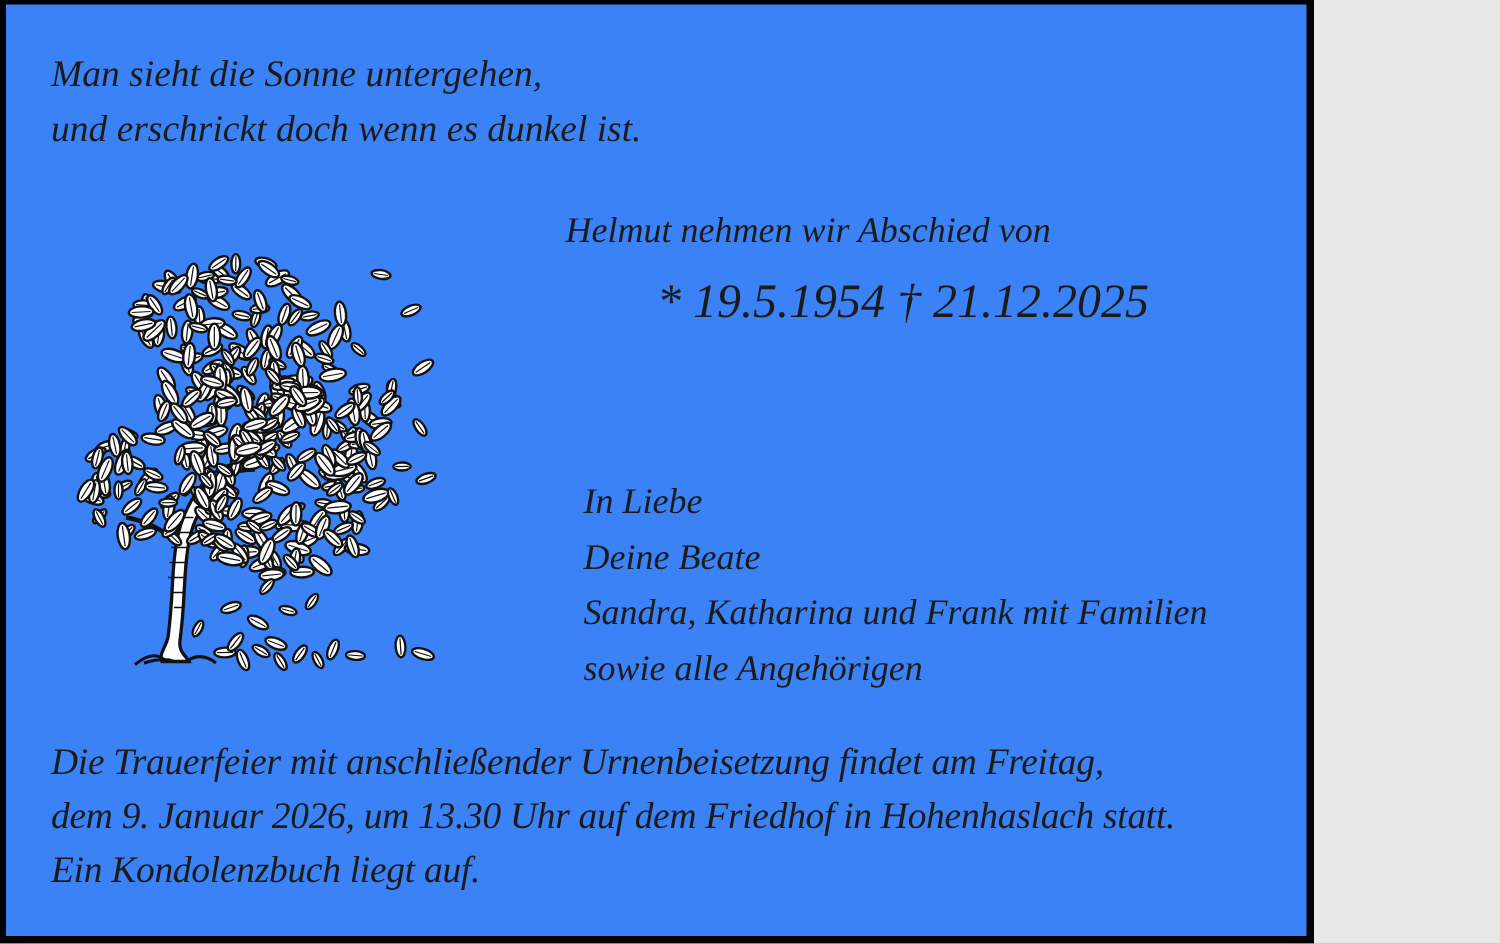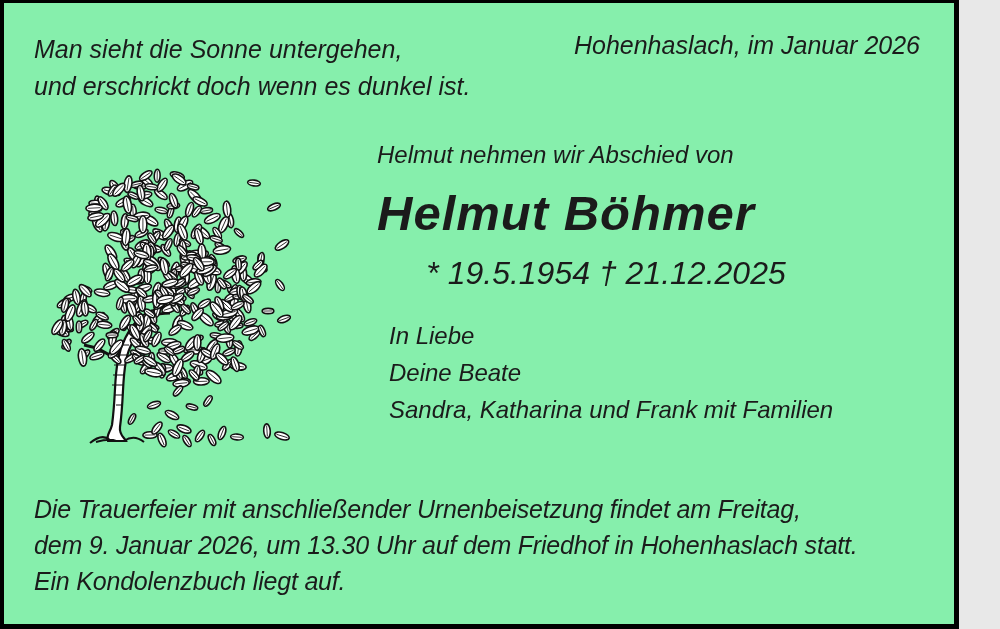--- a/index.html
+++ b/index.html
@@ -1,24 +1,24 @@
 <!DOCTYPE html>
 <html><head>
 <meta charset="utf-8">
 <style>
   html,body{margin:0;padding:0;background:#e8e8e8;}
   .card{
     position:relative;
-    width:959px;height:629px;
+    width:876px;height:629px;
     box-sizing:border-box;
-    background:#86efac;
+    background:#3b82f6;
     border-style:solid;border-color:#000;
     border-width:3px 5px 5px 4px;
     overflow:hidden;
-    font-family:Liberation Sans, sans-serif;
+    font-family:Liberation Serif, serif;
     color:#1b1b1b;
   }
   .script{font-style:italic;}
   .epigraph{
     position:absolute;left:30px;top:28px;
     font-size:25px;line-height:37px;white-space:nowrap;
   }
   .dateline{
     position:absolute;right:34px;top:28px;
     font-size:25px;white-space:nowrap;
@@ -47,21 +47,20 @@
 </head>
 <body>
 
 <div class="card">
 
   <div class="epigraph script">
     <div>Man sieht die Sonne untergehen,</div>
     <div>und erschrickt doch wenn es dunkel ist.</div>
   </div>
 
-  <div class="dateline script">Hohenhaslach, im Januar 2026</div>
 
   <svg class="tree" id="tree-svg" viewBox="0 0 300 320" xmlns="http://www.w3.org/2000/svg">
 
     <path d="M76 296 C74 290 78 288 80 280 C84 250 82 235 86 215 C89 198 96 185 108 172 L115 179 C104 190 97 200 94 216 C90 236 92 252 88 282 C87 290 92 292 94 296 Z" fill="#fff" stroke="#111" stroke-width="2.2"></path>
     <path d="M58 298 Q70 288 78 295 M92 296 Q102 289 112 297 M64 297 Q78 293 84 296" fill="none" stroke="#111" stroke-width="2"></path>
     <path d="M80 240 H92 M81 230 H93 M82 220 H94 M83 250 H91 M84 260 H90 M85 210 H95 M87 200 H97" fill="none" stroke="#111" stroke-width="1"></path>
     <path d="M86 216 C76 208 64 202 52 200 M106 174 C120 164 134 160 148 162 M100 182 C112 172 124 168 138 168" fill="none" stroke="#111" stroke-width="3"></path>
   <g transform="translate(91.2 57.1) rotate(153) scale(1.10)">
         <ellipse rx="7.2" ry="3.3" fill="#fff" stroke="#111" stroke-width="1.45"></ellipse>
         <line x1="-5.5" x2="5.5" y1="0" y2="0" stroke="#111" stroke-width="0.73"></line>
@@ -1603,31 +1602,31 @@
         <line x1="-5.5" x2="5.5" y1="0" y2="0" stroke="#111" stroke-width="0.81"></line>
       </g>
       <g transform="translate(250.0 291.0) rotate(17) scale(1.04)">
         <ellipse rx="7.2" ry="3.3" fill="#fff" stroke="#111" stroke-width="1.53"></ellipse>
         <line x1="-5.5" x2="5.5" y1="0" y2="0" stroke="#111" stroke-width="0.77"></line>
       </g>
     </svg>
 
   <div class="main-col">
     <div class="intro script">Helmut nehmen wir Abschied von</div>
-    <div class="deceased-name script">Helmut Böhmer</div>
     <div class="dates script">
       <span class="birth">* 19.5.1954</span>
       <span>† 21.12.2025</span>
     </div>
   </div>
 
   <div class="farewell script">
     <div>In Liebe</div>
     <div>Deine Beate</div>
     <div>Sandra, Katharina und Frank mit Familien</div>
+    <div>sowie alle Angehörigen</div>
   </div>
 
   <div class="funeral script">
     <div>Die Trauerfeier mit anschließender Urnenbeisetzung findet am Freitag,</div>
     <div>dem 9. Januar 2026, um 13.30 Uhr auf dem Friedhof in Hohenhaslach statt.</div>
     <div>Ein Kondolenzbuch liegt auf.</div>
   </div>
 
 </div>
 

